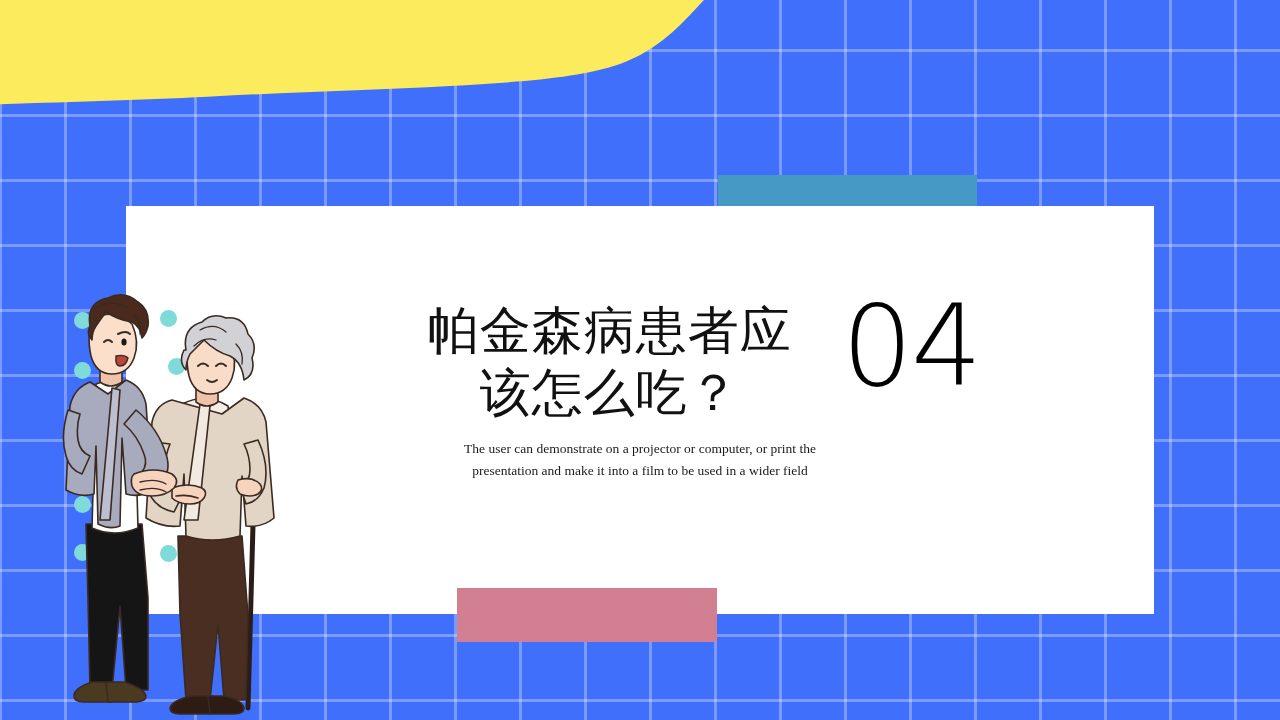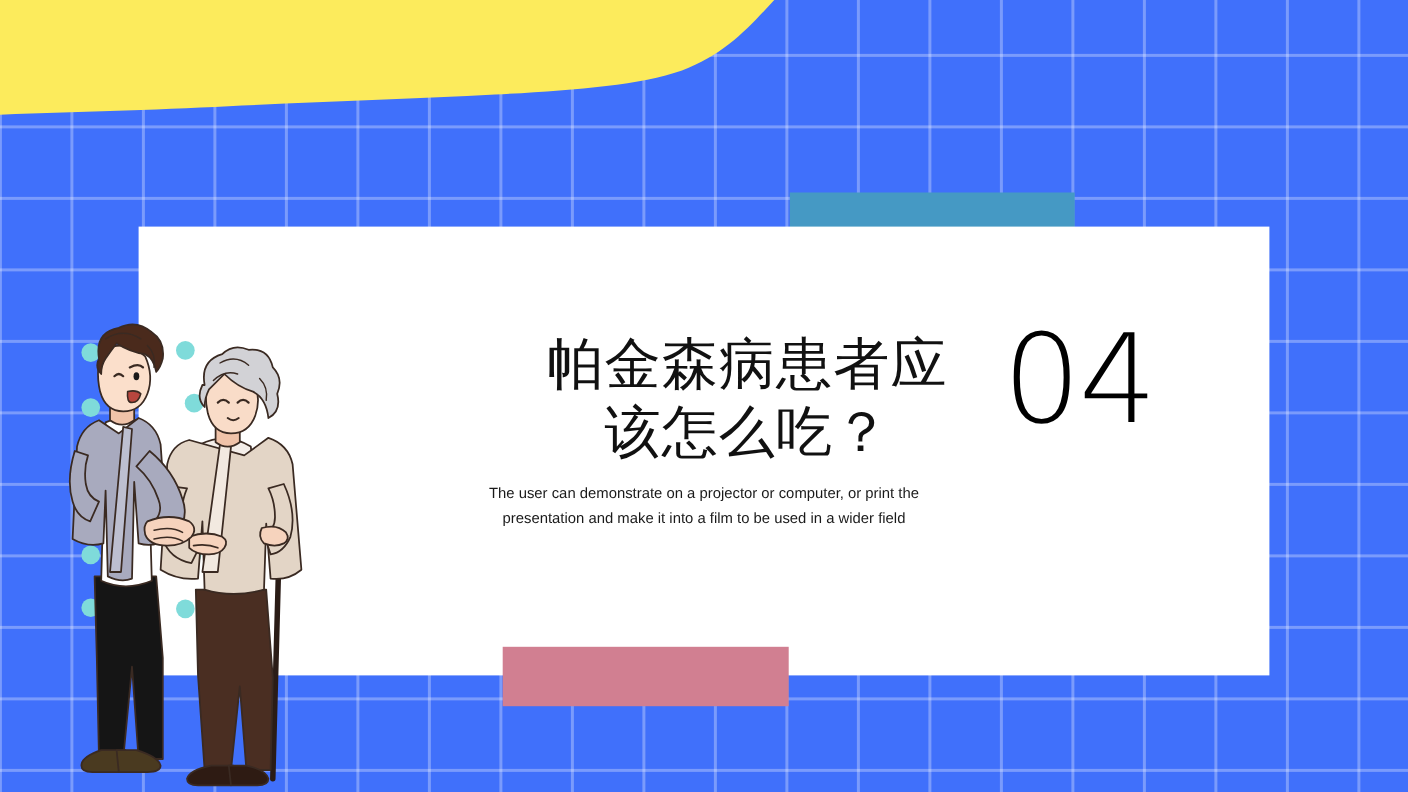--- a/index.html
+++ b/index.html
@@ -94,21 +94,21 @@
   
   .text-wrap {
     position: absolute;
     left: 330px;
     top: 300px;
     width: 720px;
   }
   .headline-row {
     display: flex;
     align-items: flex-start;
-    justify-content: flex-end;
+    justify-content: center;
   }
   .cn-title {
     width: 420px;
     text-align: center;
     font-family: "Liberation Sans", "DejaVu Sans", sans-serif;
     font-size: 51px;
     line-height: 62px;
     font-weight: 500;
     color: #111111;
     letter-spacing: 1px;
@@ -121,21 +121,21 @@
     font-size: 112px;
     line-height: 104px;
     font-weight: 300;
     color: #000000;
     letter-spacing: -2px;
   }
   .en-sub {
     margin-top: 14px;
     width: 620px;
     text-align: center;
-    font-family: Liberation Sans, sans-serif;
+    font-family: Liberation Serif, serif;
     font-size: 13.5px;
     line-height: 22px;
     color: #1A1A1A;
     letter-spacing: 0px;
     white-space: pre-line;
   }
 </style>
 </head>
 <body>
 

